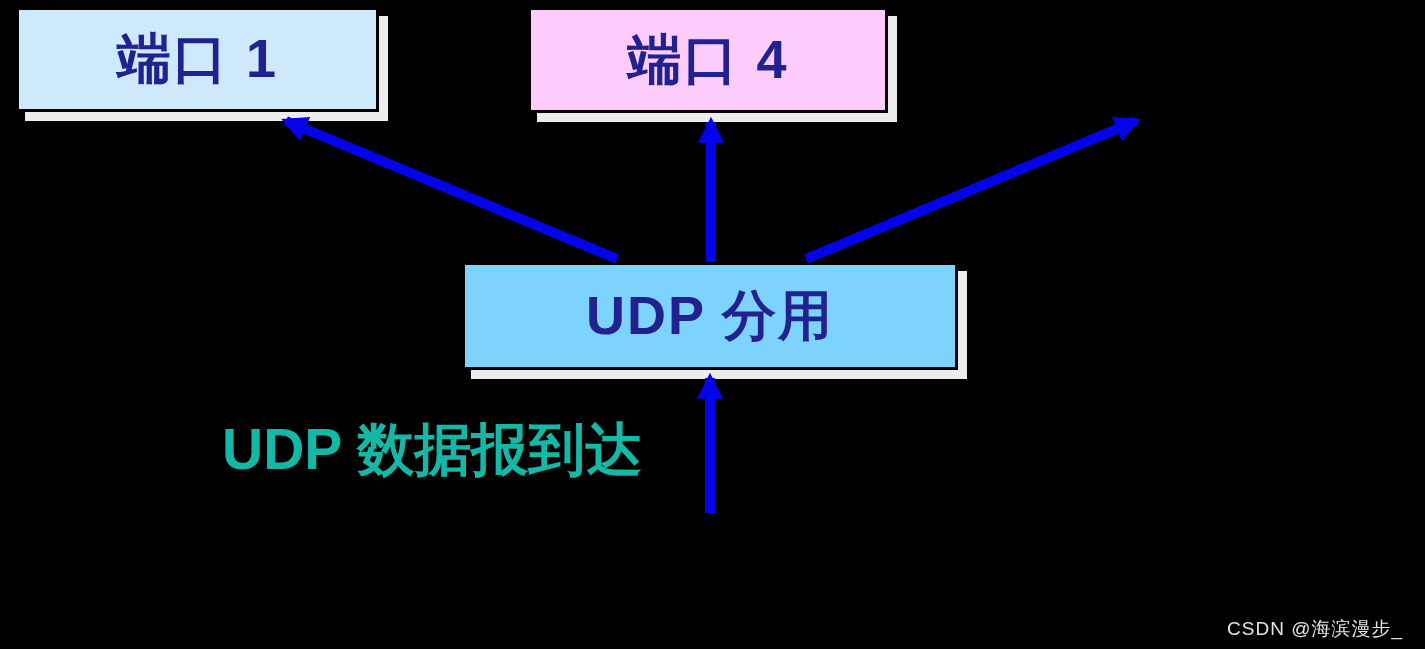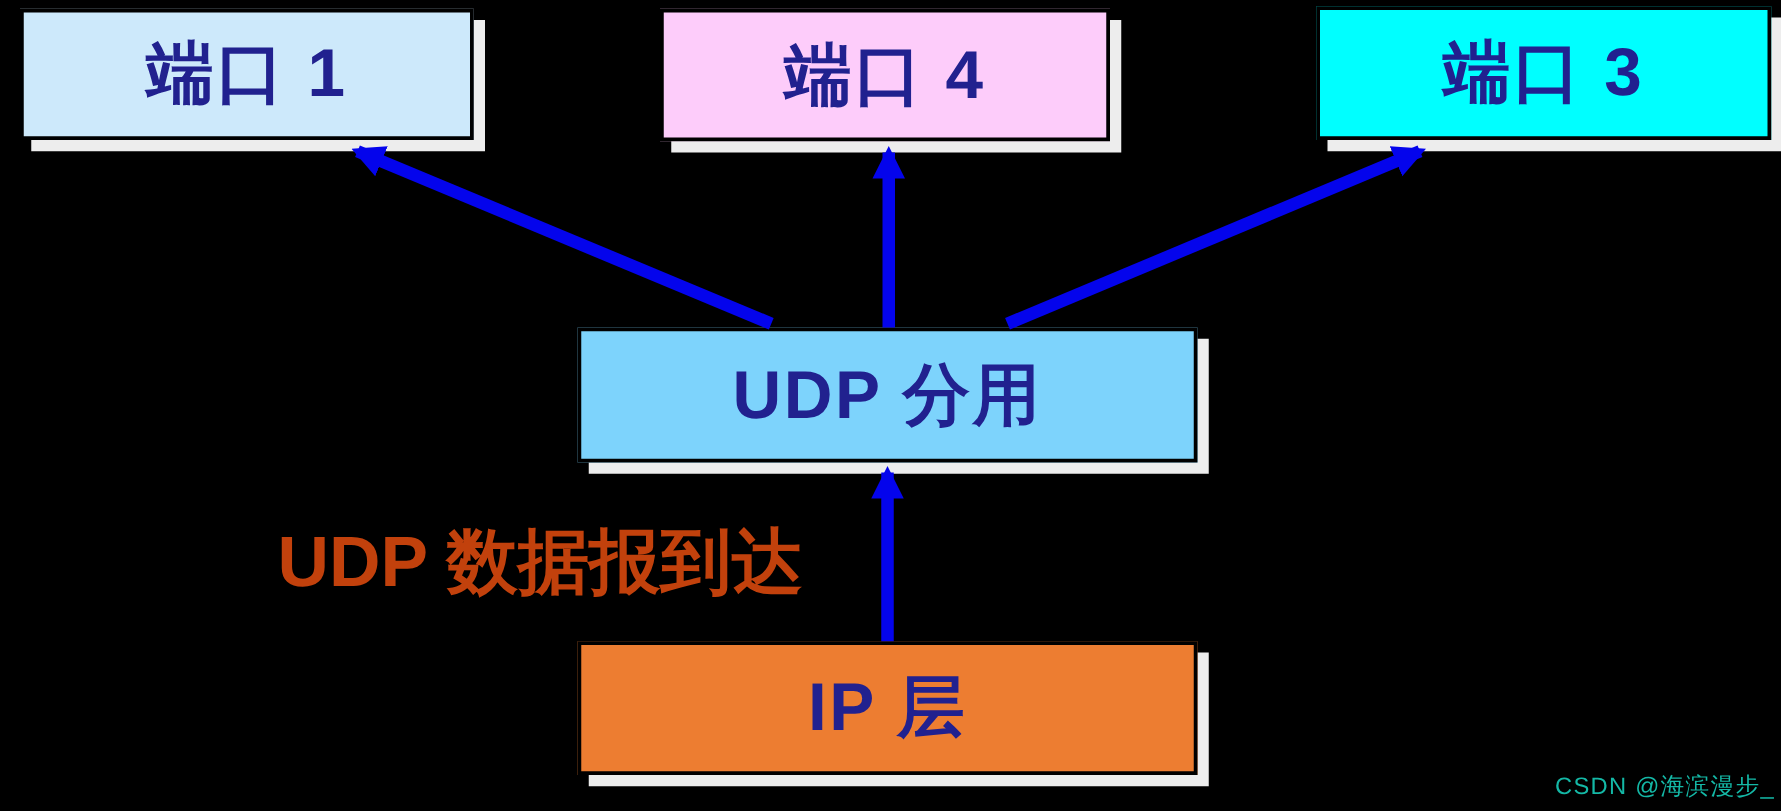--- a/index.html
+++ b/index.html
@@ -41,47 +41,45 @@
     width: 1425px;
     height: 649px;
     pointer-events: none;
   }
   #annotation {
     position: absolute;
     left: 222px;
     top: 412px;
     font-size: 57px;
     font-weight: bold;
-    color: #c2410c;
+    color: #14b8a6;
     white-space: nowrap;
   }
   #watermark {
     position: absolute;
-    right: 5px;
+    right: 22px;
     bottom: 7px;
     font-size: 19px;
     font-weight: normal;
-    color: #14b8a6;
+    color: #e5e5e5;
     letter-spacing: 1px;
   }
 </style>
 </head>
 <body>
 
 <div id="canvas">
 
   <div class="node" id="node-port1">端口 1</div>
 
   <div class="node" id="node-port2">端口 4</div>
 
-  <div class="node" id="node-port3">端口 3</div>
 
   <div class="node" id="node-udp">UDP 分用</div>
 
-  <div class="node" id="node-ip">IP 层</div>
 
   <svg id="arrow-layer" viewBox="0 0 1425 649" xmlns="http://www.w3.org/2000/svg">
     <defs>
       <marker id="ah" viewBox="0 0 10 10" refX="8" refY="5" markerWidth="2.6" markerHeight="3.0" orient="auto" markerUnits="strokeWidth">
         <path d="M0,0 L10,5 L0,10 z" fill="#0404ec"></path>
       </marker>
     </defs>
     <line x1="617" y1="259" x2="286" y2="121" stroke="#0404ec" stroke-width="10" marker-end="url(#ah)"></line>
     <line x1="711" y1="262" x2="711" y2="122" stroke="#0404ec" stroke-width="10" marker-end="url(#ah)"></line>
     <line x1="806" y1="259" x2="1136" y2="121" stroke="#0404ec" stroke-width="10" marker-end="url(#ah)"></line>

